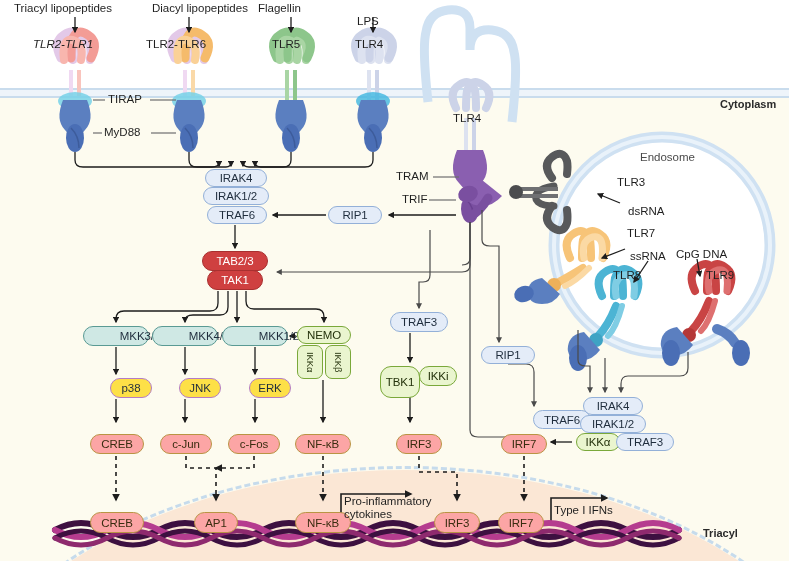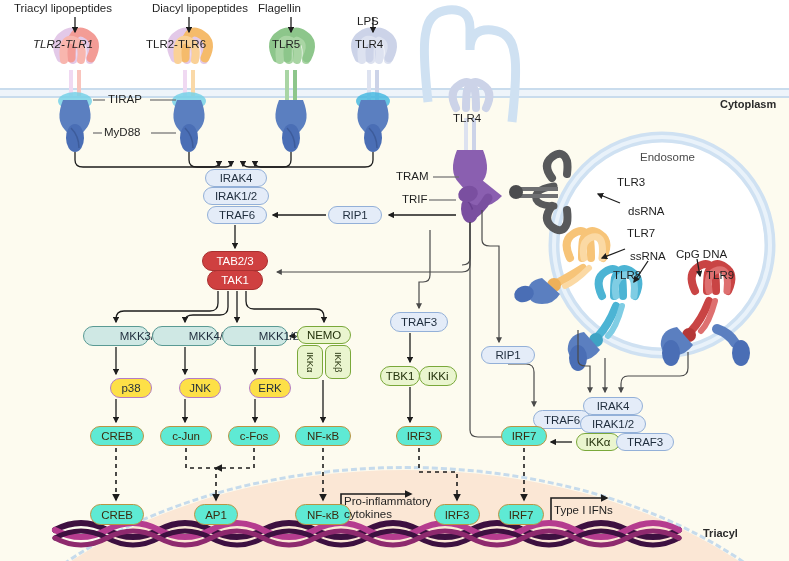--- a/index.html
+++ b/index.html
@@ -32,21 +32,21 @@
   .node{
     position:absolute;box-sizing:border-box;
     display:flex;align-items:center;justify-content:center;
     border-radius:11px;font-size:11.5px;white-space:nowrap;
     letter-spacing:-0.1px;
   }
   .n-blue{background:#e4ecf8;border:1.4px solid #93b0d8;color:#1f2d3d;}
   .n-red{background:#cf4040;border:1.4px solid #a82f2f;color:#fff;}
   .n-teal{background:#cfe8e4;border:1.4px solid #5a9a94;color:#1f2d3d;padding-left:48px;}
   .n-purple{background:#fde047;border:1.4px solid #b57cc4;color:#1f2d3d;margin-left:15px;}
-  .n-tan{background:#5eead4;border:1.4px solid #b99443;color:#3a2d10;}
+  .n-tan{background:#fca5a5;border:1.4px solid #b99443;color:#3a2d10;margin-top:8px;}
   .n-green{background:#eaf5cf;border:1.4px solid #7aa83a;color:#24330c;}
 
   
   svg.layer{position:absolute;left:0;top:0;width:789px;height:561px;overflow:visible;}
   .lbl{position:absolute;font-size:11.5px;color:#1f1f1f;white-space:nowrap;}
 </style>
 </head>
 <body>
 
 <div id="stage">
@@ -331,21 +331,21 @@
       <div class="node n-green" style="left: 297px; top: 345px; width: 26px; height: 34px; writing-mode: vertical-rl; font-size: 9.5px; border-radius: 7px;">IKKα</div>
       <div class="node n-green" style="left: 325px; top: 345px; width: 26px; height: 34px; writing-mode: vertical-rl; font-size: 9.5px; border-radius: 7px;">IKKβ</div>
       <div class="node n-purple" style="left: 95px; top: 378px; width: 42px; height: 20px;">p38</div>
       <div class="node n-purple" style="left: 164px; top: 378px; width: 42px; height: 20px;">JNK</div>
       <div class="node n-purple" style="left: 234px; top: 378px; width: 42px; height: 20px;">ERK</div>
       <div class="node n-tan" style="left: 90px; top: 426px; width: 54px; height: 20px;">CREB</div>
       <div class="node n-tan" style="left: 160px; top: 426px; width: 52px; height: 20px;">c-Jun</div>
       <div class="node n-tan" style="left: 228px; top: 426px; width: 52px; height: 20px;">c-Fos</div>
       <div class="node n-tan" style="left: 295px; top: 426px; width: 56px; height: 20px;">NF-κB</div>
       <div class="node n-blue" style="left: 390px; top: 312px; width: 58px; height: 20px;">TRAF3</div>
-      <div class="node n-green" style="left: 380px; top: 366px; width: 40px; height: 20px;">TBK1</div>
+      <div class="node n-green" style="left: 380px; top: 366px; width: 40px; height: 32px;">TBK1</div>
       <div class="node n-green" style="left: 419px; top: 366px; width: 38px; height: 20px;">IKKi</div>
       <div class="node n-tan" style="left: 396px; top: 426px; width: 46px; height: 20px;">IRF3</div>
       <div class="node n-blue" style="left: 481px; top: 346px; width: 54px; height: 18px;">RIP1</div>
       <div class="node n-blue" style="left: 533px; top: 410px; width: 58px; height: 19px;">TRAF6</div>
       <div class="node n-blue" style="left: 583px; top: 397px; width: 60px; height: 18px;">IRAK4</div>
       <div class="node n-blue" style="left: 580px; top: 415px; width: 66px; height: 18px;">IRAK1/2</div>
       <div class="node n-green" style="left: 576px; top: 433px; width: 44px; height: 18px;">IKKα</div>
       <div class="node n-blue" style="left: 616px; top: 433px; width: 58px; height: 18px;">TRAF3</div>
       <div class="node n-tan" style="left: 501px; top: 426px; width: 46px; height: 20px;">IRF7</div>
     </div>

